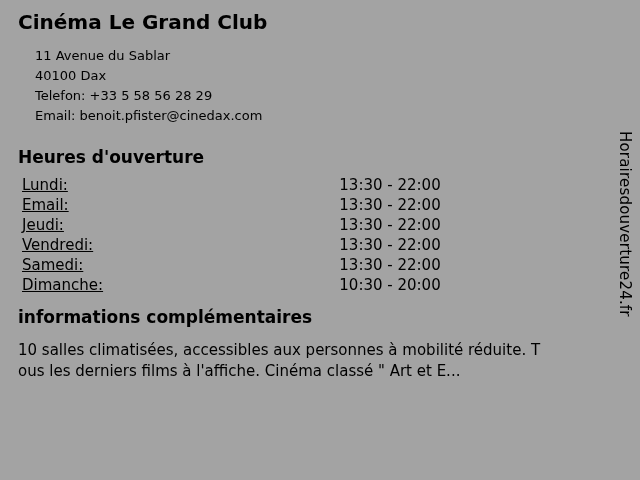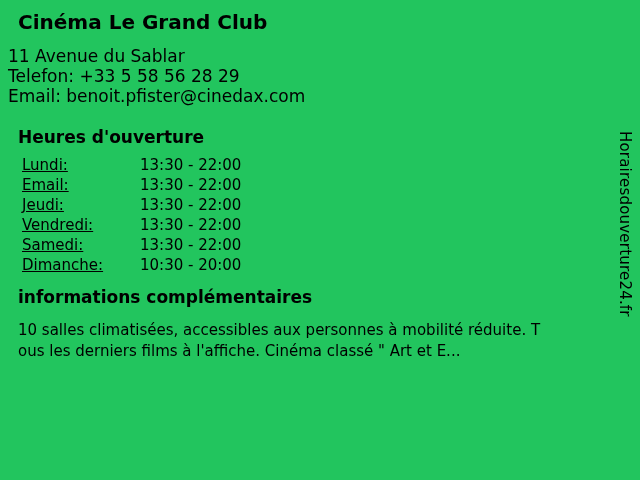--- a/index.html
+++ b/index.html
@@ -4,34 +4,34 @@
 <style>
   html, body {
     margin: 0;
     padding: 0;
     background: #ffffff;
   }
   .page {
     position: relative;
     width: 640px;
     height: 480px;
-    background: #22c55e;
+    background: #a3a3a3;
     color: #000000;
     font-family: "DejaVu Sans", "Liberation Sans", sans-serif;
     overflow: hidden;
   }
   .business-name {
     margin: 10px 0 0 18px;
     font-size: 20px;
     line-height: 24px;
     font-weight: bold;
   }
   .address-block {
-    margin: 12px 0 0 8px;
-    font-size: 17px;
+    margin: 12px 0 0 35px;
+    font-size: 13px;
     line-height: 20px;
   }
   .section-heading {
     margin: 21px 0 0 18px;
     font-size: 17px;
     line-height: 21px;
     font-weight: bold;
   }
   .section-heading.info {
     margin-top: 12px;
@@ -40,21 +40,21 @@
     margin-top: 7px;
     font-size: 15px;
   }
   .hours-row {
     display: grid;
     grid-template-columns: 118px 1fr;
     padding-left: 22px;
     line-height: 20px;
   }
   .hours-day { text-align: left; text-decoration: underline; }
-  .hours-time { text-align: left; }
+  .hours-time { text-align: center; }
   .info-text {
     margin: 12px 0 0 18px;
     font-size: 15px;
     line-height: 21px;
     max-width: 592px;
   }
   .watermark {
     position: absolute;
     top: 131px;
     right: 6px;
@@ -67,20 +67,21 @@
 </style>
 </head>
 <body>
 
 <div class="page">
 
   <h1 class="business-name">Cinéma Le Grand Club</h1>
 
   <div class="address-block">
     <div>11 Avenue du Sablar</div>
+    <div>40100 Dax</div>
     <div>Telefon: +33 5 58 56 28 29</div>
     <div>Email: benoit.pfister@cinedax.com</div>
   </div>
 
   <h2 class="section-heading">Heures d'ouverture</h2>
 
   <div class="hours-table">
     <div class="hours-row">
       <span class="hours-day">Lundi:</span>
       <span class="hours-time">13:30 - 22:00</span>

